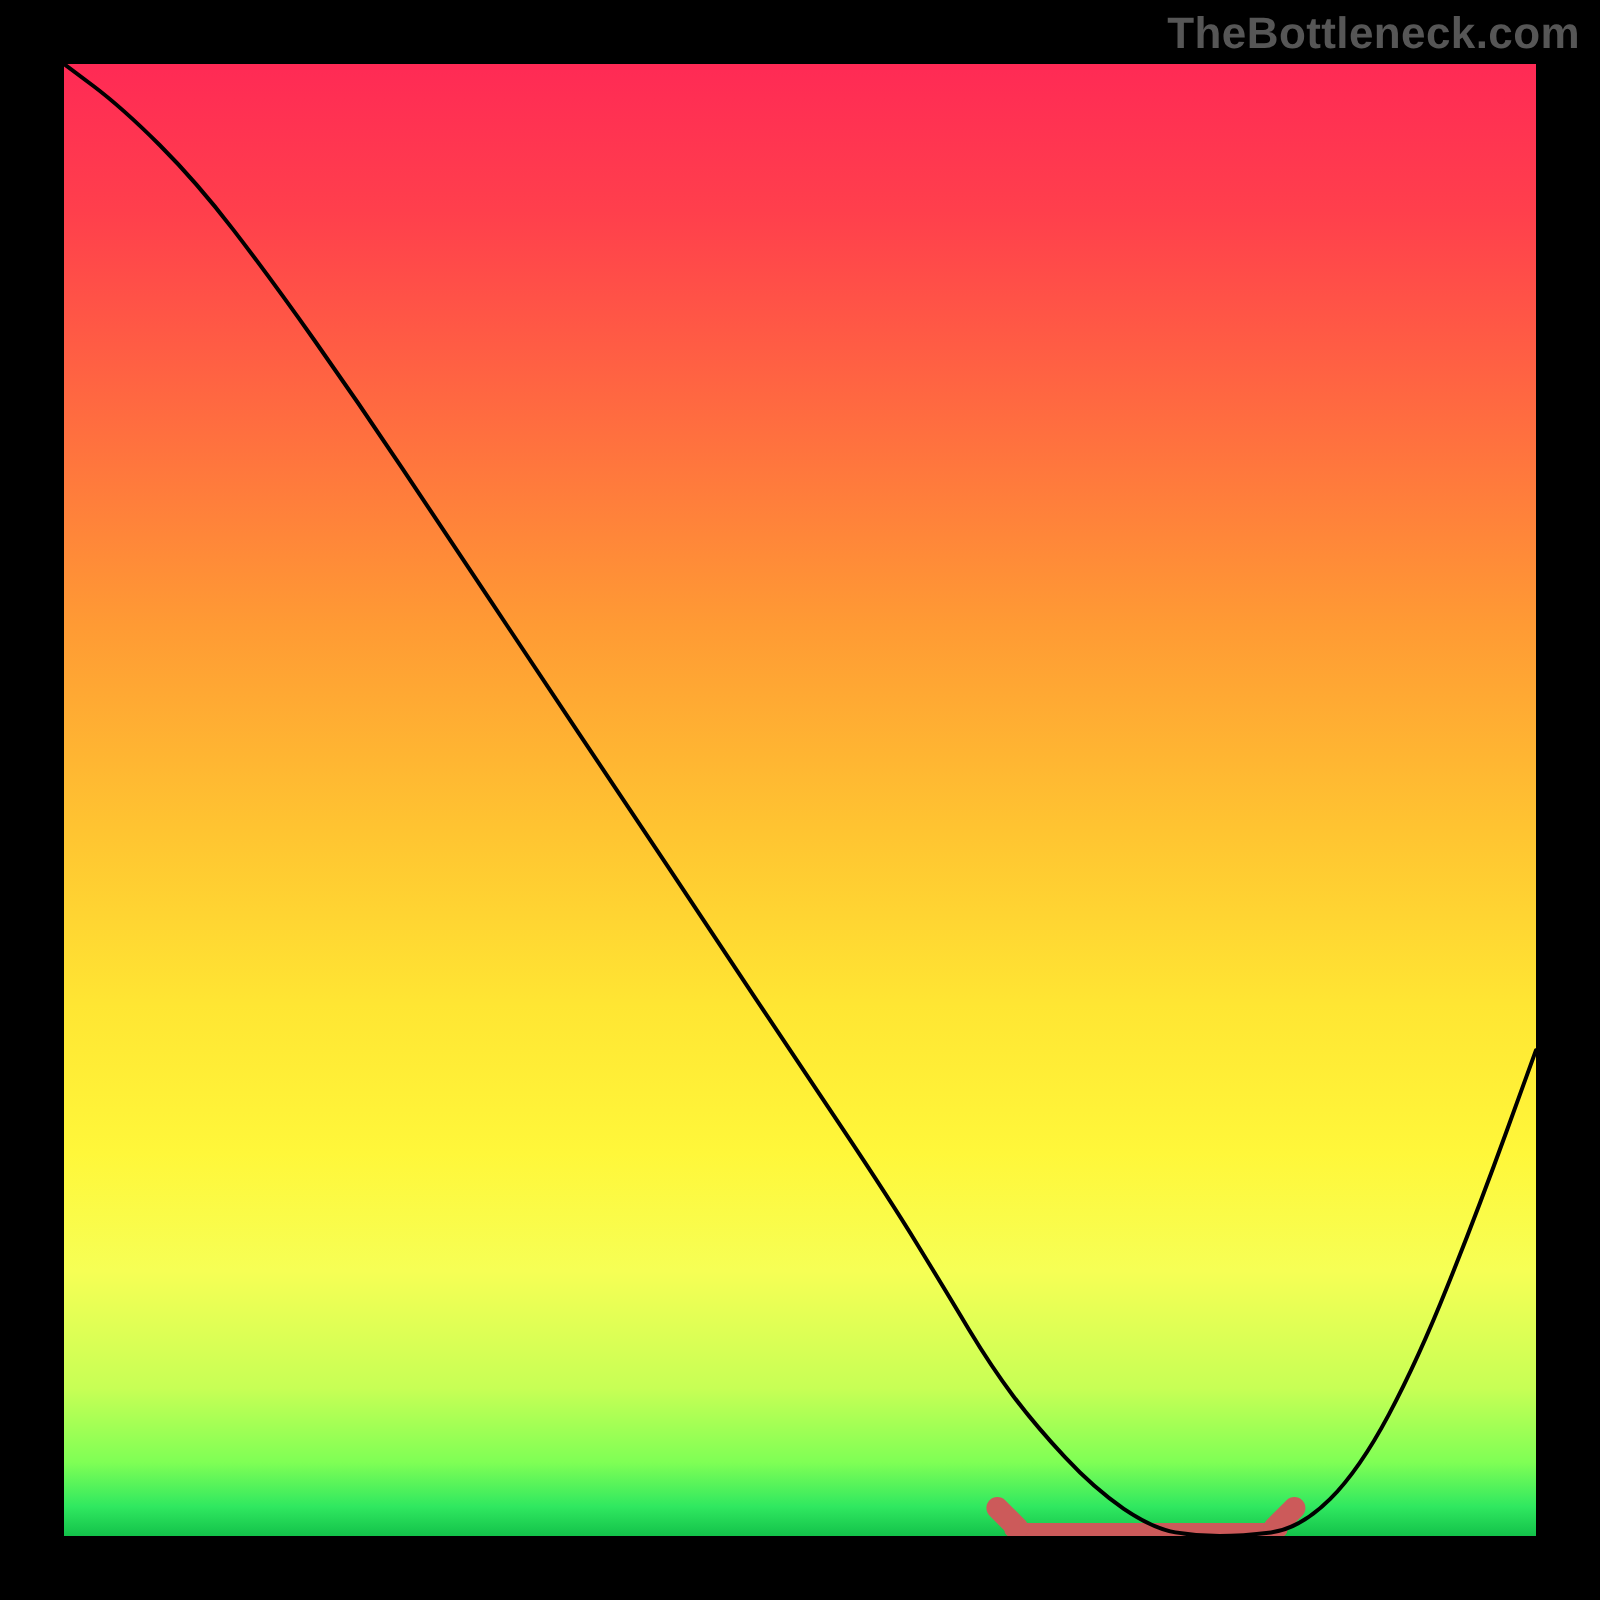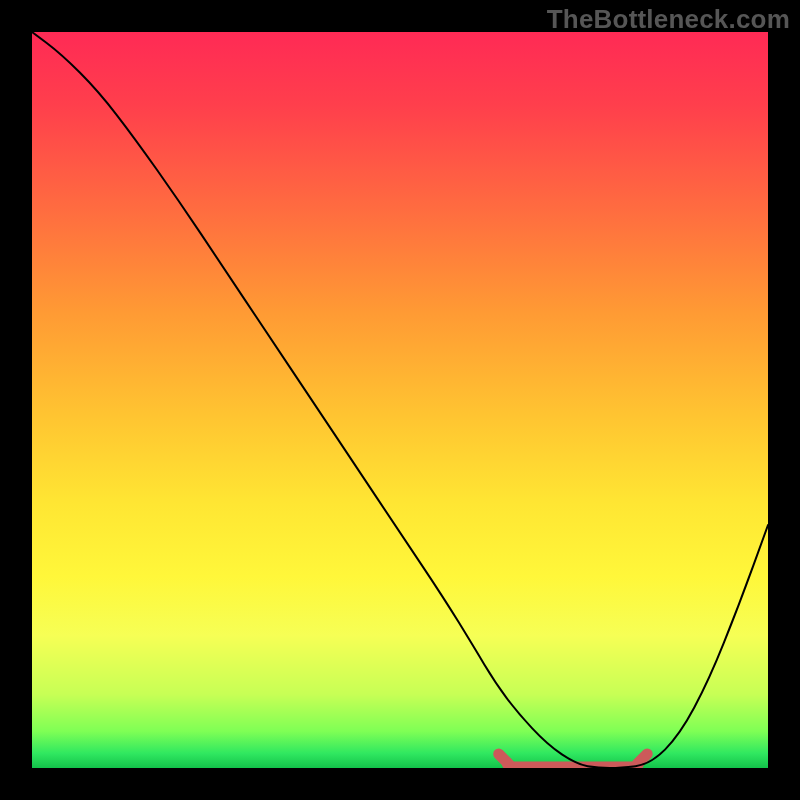--- a/index.html
+++ b/index.html
@@ -8,21 +8,21 @@
     position: relative;
     width: 800px;
     height: 800px;
     background: #000;
   }
   .watermark {
     position: absolute;
     top: 4px;
     right: 10px;
     font-family: Arial, Helvetica, sans-serif;
-    font-size: 26px;
+    font-size: 22px;
     font-weight: 600;
     color: #565656;
     letter-spacing: 0.2px;
   }
   .plot {
     position: absolute;
     left: 32px;
     top: 32px;
     width: 736px;
     height: 736px;

